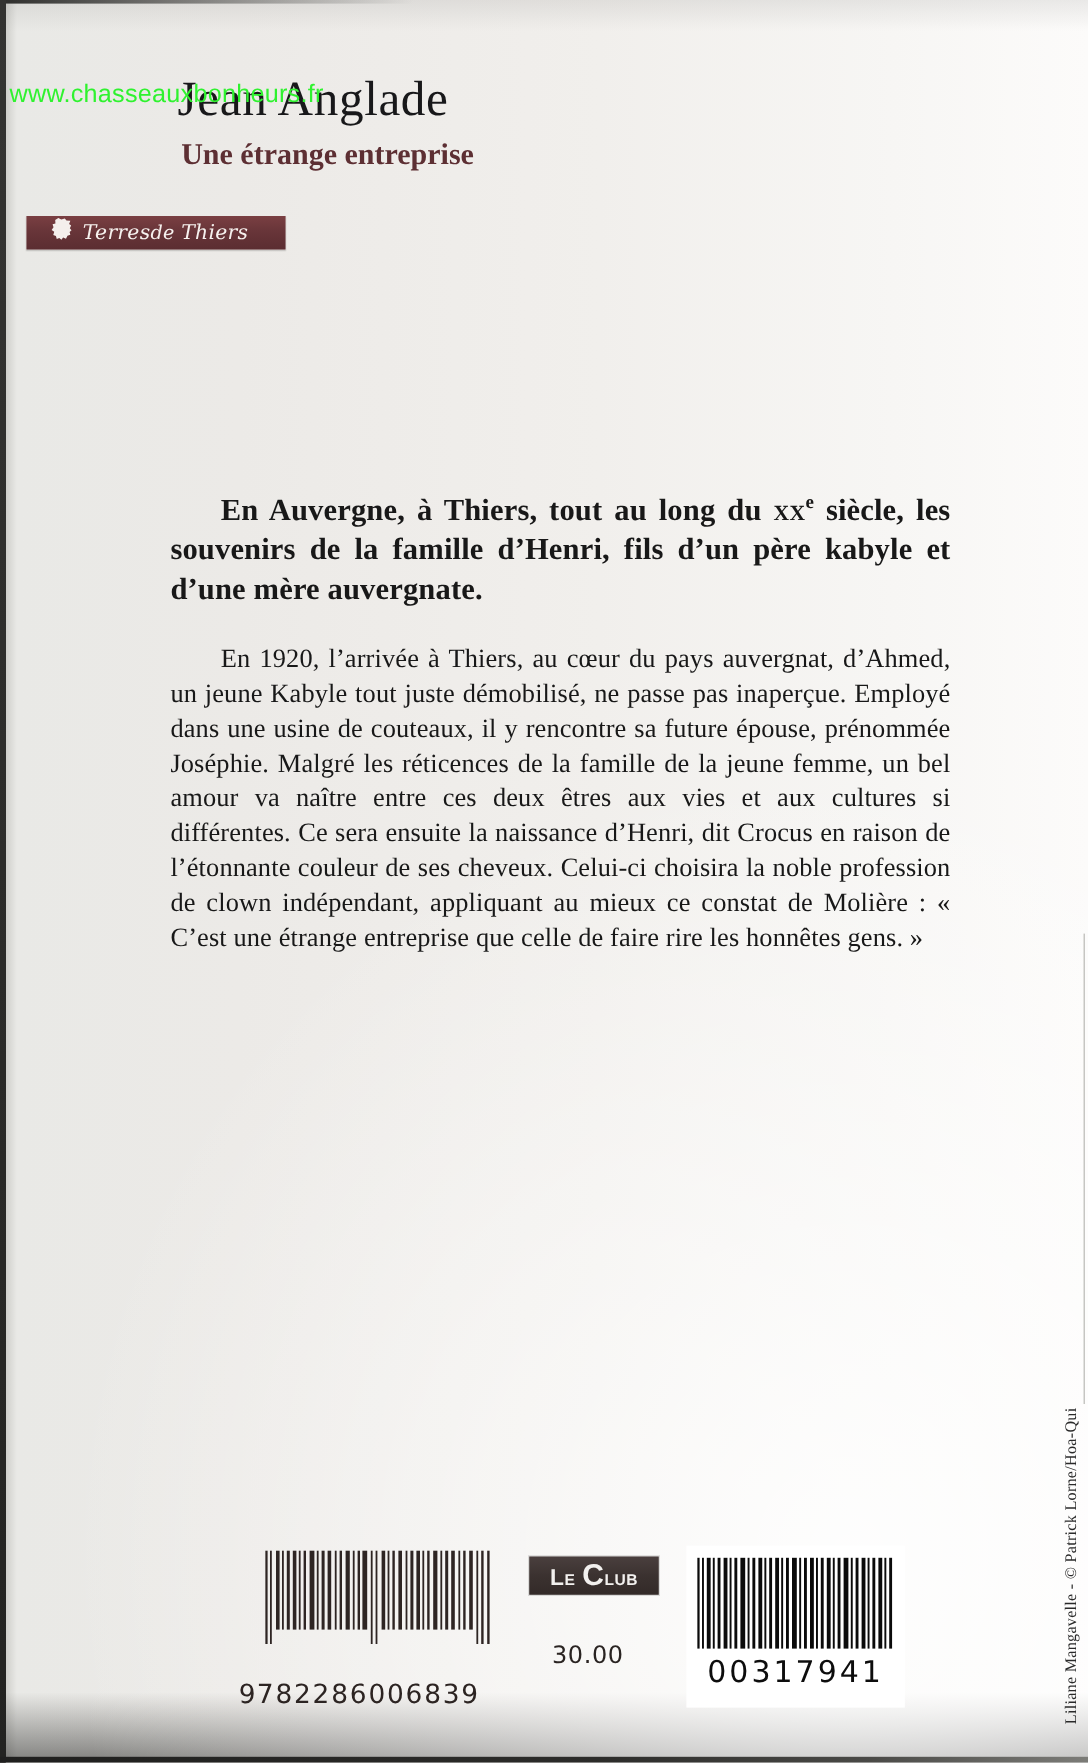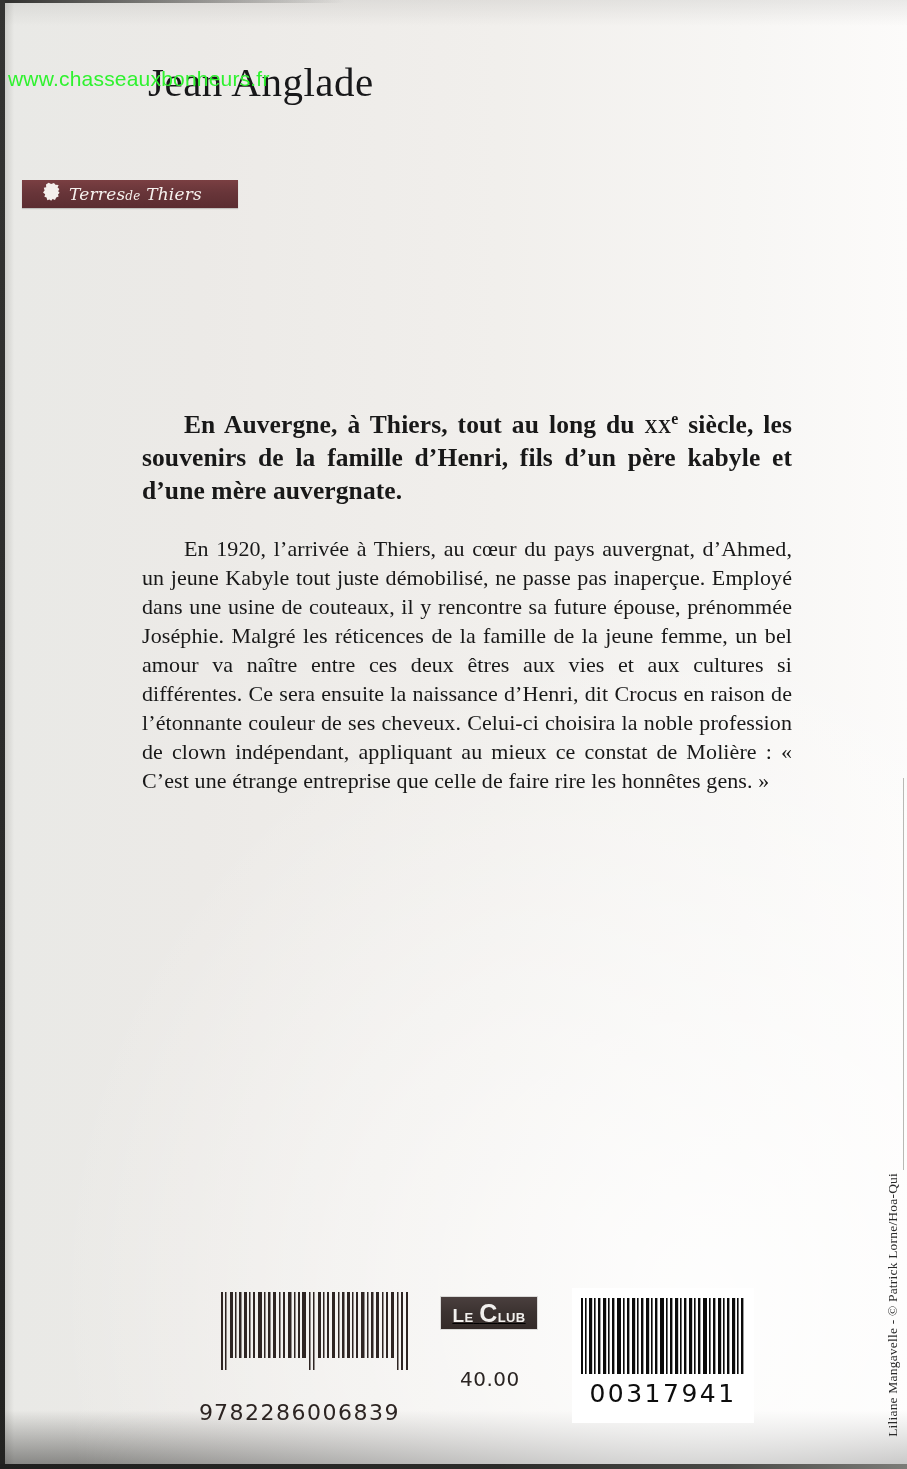--- a/index.html
+++ b/index.html
@@ -92,21 +92,21 @@
   }
   .badge-text {
     color: #f6f1ee;
     font-family: "DejaVu Serif", serif;
     font-style: italic;
     font-size: 17px;
     letter-spacing: 0.2px;
     white-space: nowrap;
   }
   .badge-text .small {
-    font-size: 12px;
+    font-size: 16px;
   }
 
   
   .blurb {
     position: absolute;
     left: 142px;
     top: 408px;
     width: 650px;
     text-align: justify;
     color: #181818;
@@ -183,28 +183,27 @@
     align-items: baseline;
   }
   .ean-digits .g1 { margin-left: 0; }
   .ean-digits .g2 { letter-spacing: 1.5px; margin-top: 45px; }
   .ean-digits .g3 { letter-spacing: 1.5px; margin-right: 22px; }
 
   .leclub {
     position: absolute;
     left: 441px;
     top: 1297px;
-    width: 96px;
+    width: 108px;
     height: 32px;
     background: linear-gradient(to bottom, #4a3f3e 0%, #3b3230 50%, #332a28 100%);
     display: flex;
     align-items: center;
     justify-content: center;
     box-shadow: 0 0 0 1px rgba(0,0,0,0.12);
-    text-decoration: underline;
   }
   .leclub-text {
     color: #f2f0ee;
     font-family: "Liberation Sans", sans-serif;
     font-weight: bold;
     font-size: 19px;
     letter-spacing: 0.4px;
     font-variant: small-caps;
     line-height: 1;
   }
@@ -260,20 +259,21 @@
 <body>
 
 <div class="cover">
 
   <div class="paper-shade"></div>
   <div class="edge-top"></div>
   <div class="edge-left"></div>
   <div class="edge-bottom"></div>
 
   <div class="author">Jean Anglade</div>
+  <div class="subtitle">Une étrange entreprise</div>
 
   <div class="badge">
     <span class="france">
       <svg width="20" height="21" viewBox="0 0 20 21" aria-hidden="true">
         <path d="M6.6 0.7 L9.1 1.9 L12.0 1.1 L13.4 2.8 L16.6 3.0 L15.6 5.6 L17.3 7.0
                  L16.2 9.3 L17.6 10.8 L16.0 12.4 L16.6 14.6 L14.2 15.4 L13.0 18.0
                  L10.6 17.0 L9.2 18.8 L7.4 17.4 L5.3 18.2 L4.6 15.6 L2.4 14.8
                  L3.2 12.2 L1.0 10.6 L2.6 8.4 L1.8 5.8 L4.2 5.2 L4.0 2.4 Z" fill="#f4efec"></path>
       </svg>
     </span>
@@ -339,21 +339,21 @@
     <div class="ean-digits">
       <span class="g1">9</span>
       <span class="g2">782286</span>
       <span class="g3">006839</span>
     </div>
   </div>
 
   <div class="leclub">
     <span class="leclub-text"><span>Le</span>&nbsp;<span class="cap">C</span><span>lub</span></span>
   </div>
-  <div class="price">40.00</div>
+  <div class="price">30.00</div>
 
   <div class="sticker">
     <svg class="bars" viewBox="0 0 164 76" preserveAspectRatio="none" aria-hidden="true">
       <g fill="#0b0b0b">
         <rect x="0" y="0" width="2" height="76"></rect>
         <rect x="4" y="0" width="1.6" height="76"></rect>
         <rect x="8" y="0" width="3.2" height="76"></rect>
         <rect x="13" y="0" width="1.6" height="76"></rect>
         <rect x="17" y="0" width="2.4" height="76"></rect>
         <rect x="22" y="0" width="3.2" height="76"></rect>

